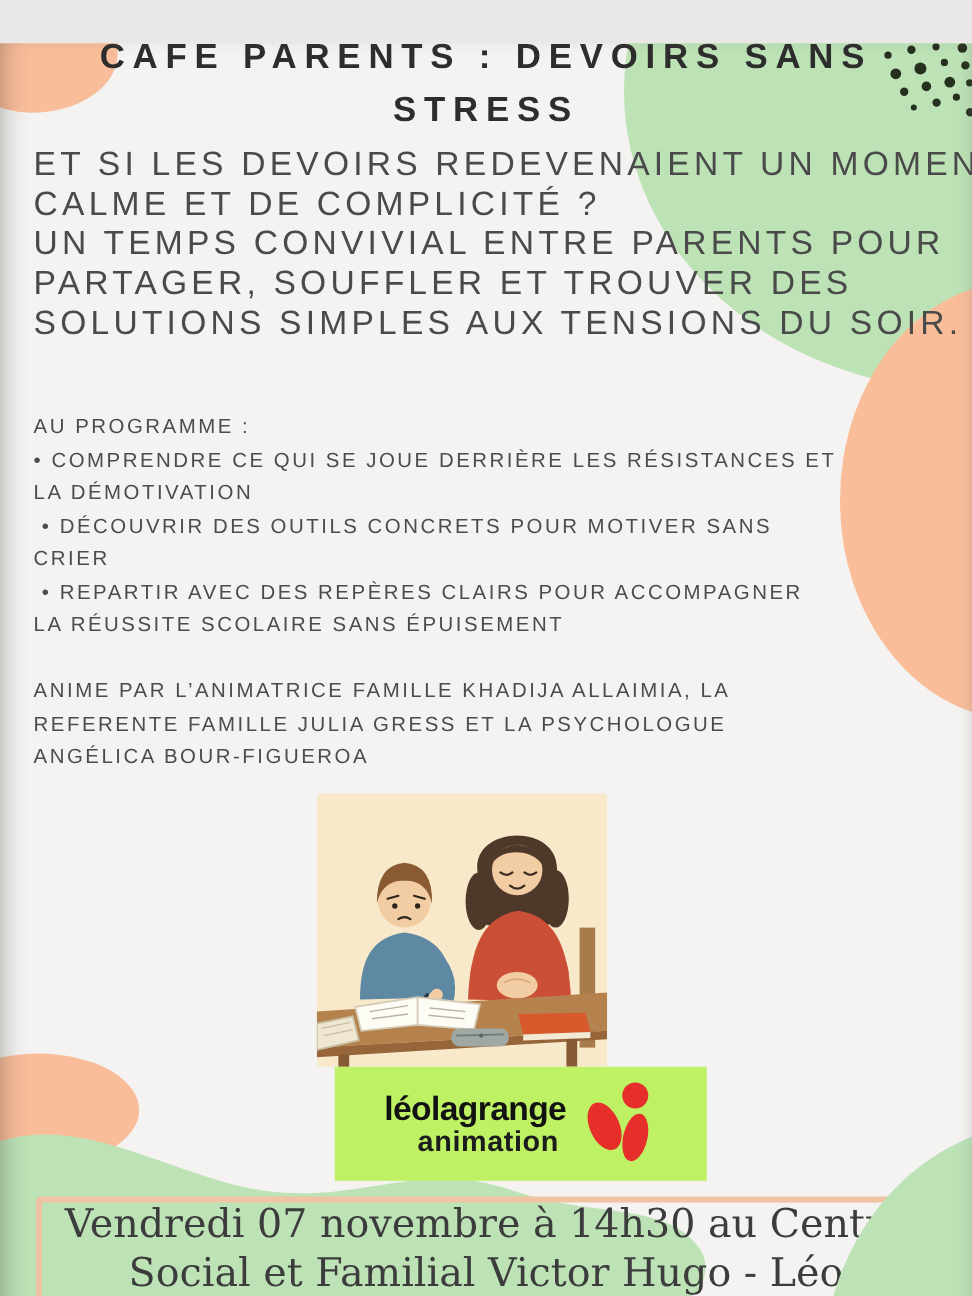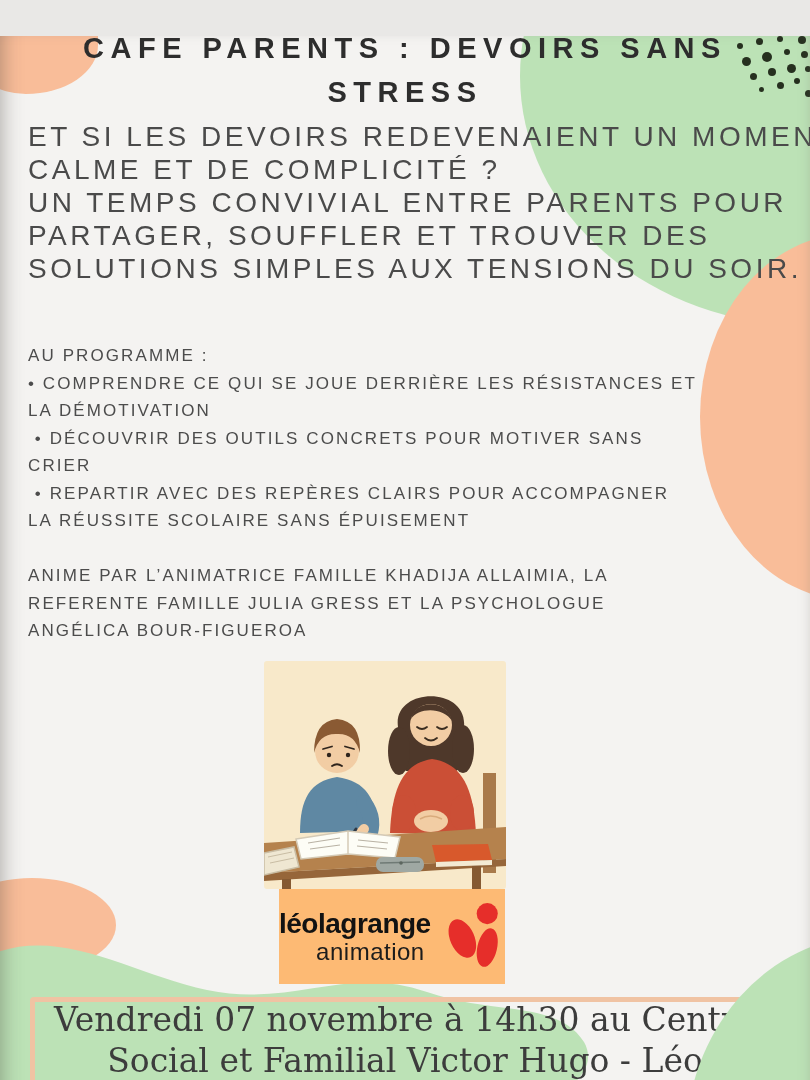--- a/index.html
+++ b/index.html
@@ -34,26 +34,26 @@
   .programme{
     left:28px;top:306px;font-size:17px;letter-spacing:2.1px;line-height:27.5px;color:#4c4c4c;
   }
   .facilitators{
     left:28px;top:526px;font-size:17px;letter-spacing:2.1px;line-height:27.5px;color:#4c4c4c;
   }
   
   .illus{position:absolute;left:264px;top:625px;z-index:3;}
   
   .logo-box{
-    position:absolute;left:279px;top:853px;width:226px;height:95px;background:#fdba74;z-index:3;
+    position:absolute;left:279px;top:853px;width:310px;height:95px;background:#bef264;z-index:3;
     display:flex;align-items:center;justify-content:center;gap:14px;text-align:right;
   }
   .logo-text{display:flex;flex-direction:column;align-items:flex-end;line-height:1;}
   .logo-brand{font-size:28px;font-weight:bold;color:#121212;letter-spacing:-.5px;}
-  .logo-sub{font-size:24px;font-weight:400;color:#1c1c1c;letter-spacing:.5px;margin-top:2px;padding-right:6px;}
+  .logo-sub{font-size:24px;font-weight:700;color:#1c1c1c;letter-spacing:.5px;margin-top:2px;padding-right:6px;}
   
   .footer-border{
     position:absolute;left:30px;top:961px;width:830px;height:160px;z-index:4;
     border-width:5px;border-style:solid;border-radius:4px;background:transparent;
   }
   .footer-text{
     position:absolute;left:-40px;top:963px;width:890px;z-index:5;margin:0;
     font-family:"DejaVu Serif","Liberation Serif",serif;
     font-size:33px;line-height:41px;text-align:center;color:#3c3c3c;white-space:pre;
   }

